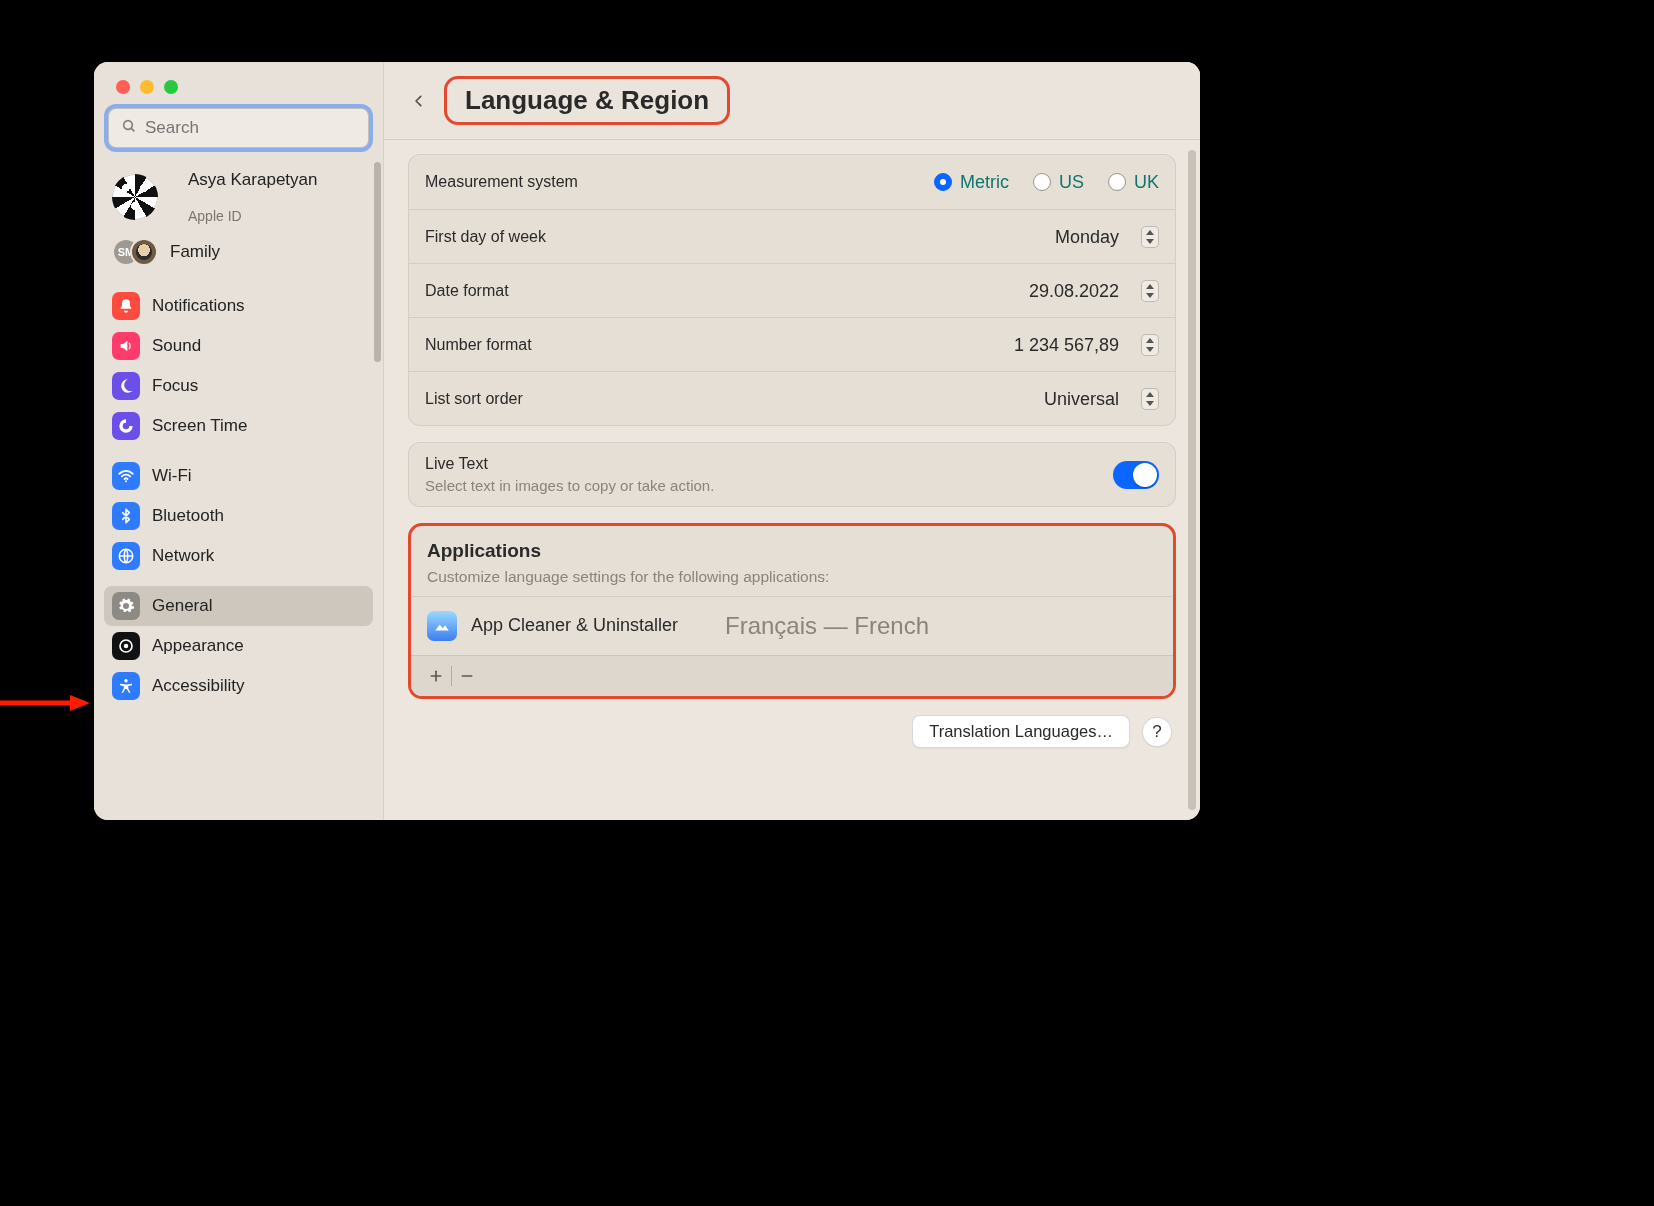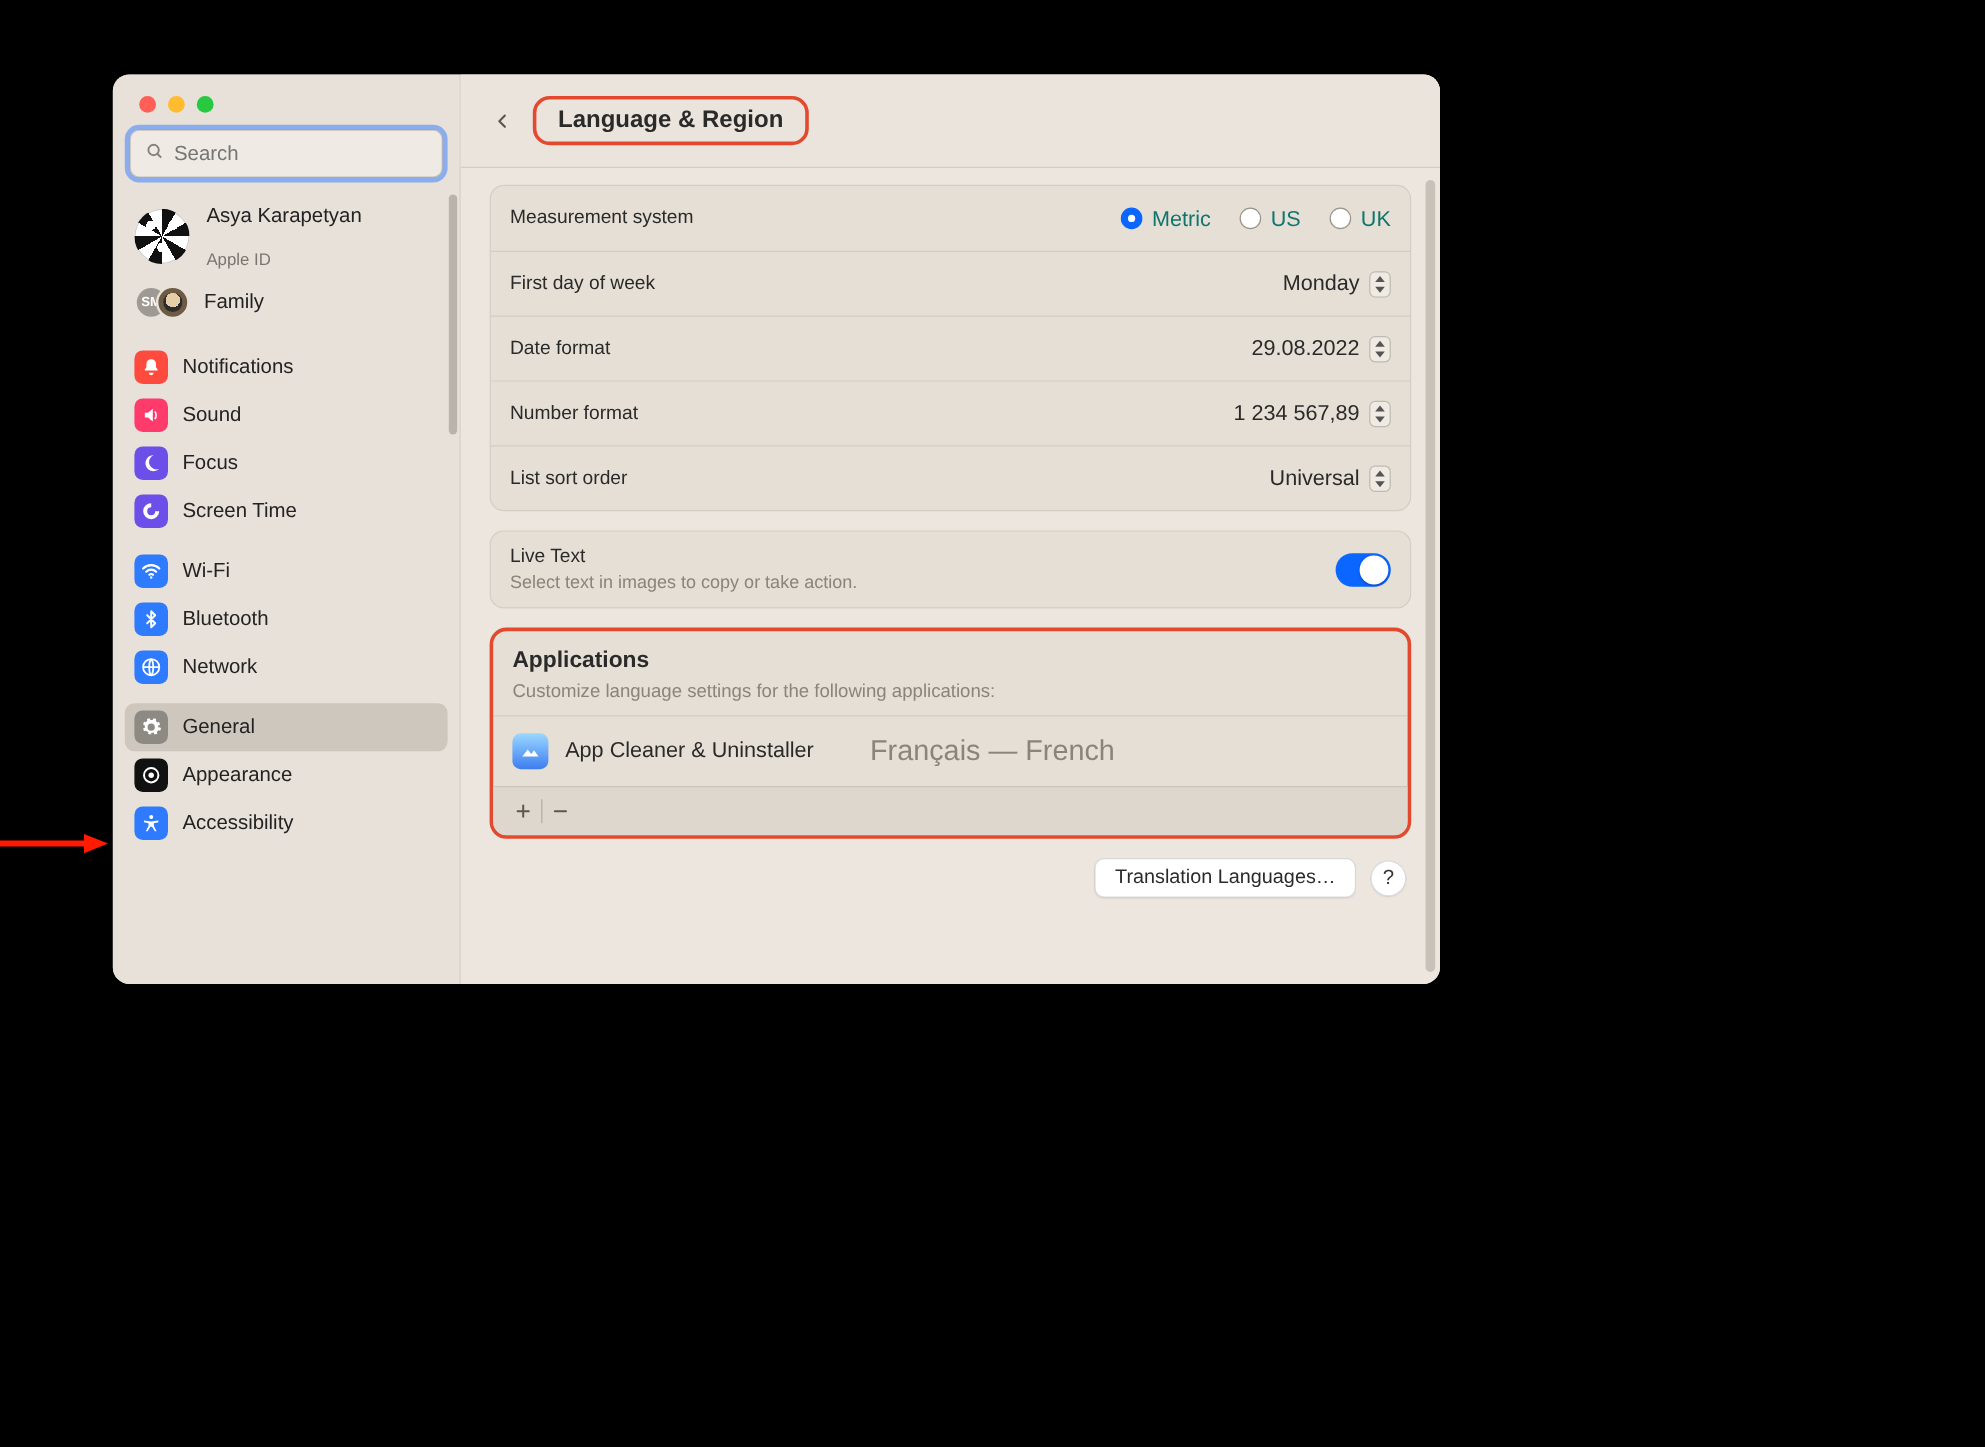--- a/index.html
+++ b/index.html
@@ -88,21 +88,21 @@
   }
   .sb-scroll-track {
     position:absolute;
     top:4px; right:2px;
     width:7px; height:200px;
     background:#b8b3ab;
     border-radius:4px;
   }
 
   .account-row {
-    display:flex; align-items:center; gap:14px;
+    display:flex; align-items:center; gap:30px;
     padding:6px 8px 6px 8px;
     border-radius:8px;
   }
   .avatar {
     width:46px; height:46px; border-radius:50%;
     background: radial-gradient(circle at 30% 30%, #fff 0 4px, transparent 4px),
                 radial-gradient(circle at 70% 30%, #fff 0 4px, transparent 4px),
                 radial-gradient(circle at 50% 70%, #fff 0 4px, transparent 4px),
                 repeating-conic-gradient(#111 0 30deg, #fff 30deg 60deg);
     background-color:#fff;
@@ -178,21 +178,21 @@
   }
   .back-btn {
     width:30px; height:30px; display:flex; align-items:center; justify-content:center;
     color:#5b554d; border-radius:6px;
   }
   .title-highlight {
     border:3px solid #e2492f;
     border-radius:14px;
     padding:6px 18px;
   }
-  .title-text { font-size:20px; font-weight:700; color:#2a2a2a; }
+  .title-text { font-size:26px; font-weight:700; color:#2a2a2a; }
 
   .content {
     flex:1;
     overflow:auto;
     padding: 14px 24px 20px 24px;
     position:relative;
   }
   .main-scroll-track{
     position:absolute; right:4px; top:10px; bottom:10px; width:8px;
     background:#c7c1b8; border-radius:4px;
@@ -209,21 +209,21 @@
     display:flex; align-items:center; justify-content:space-between;
     padding:12px 16px;
     border-top:1px solid rgba(0,0,0,0.08);
     min-height:54px;
   }
   .row:first-child { border-top:none; }
   .row-label { font-size:16px; color:#2a2a2a; }
   .row-sub { font-size:15px; color:#8a847b; margin-top:4px; }
 
   .row-value {
-    display:flex; align-items:center; gap:8px;
+    display:flex; align-items:flex-end; gap:22px;
     color:#2a2a2a; font-size:18px;
   }
 
   .stepper {
     width:18px; height:22px;
     background:#efeae2;
     border:1px solid rgba(0,0,0,0.2);
     border-radius:5px;
     position:relative;
   }

